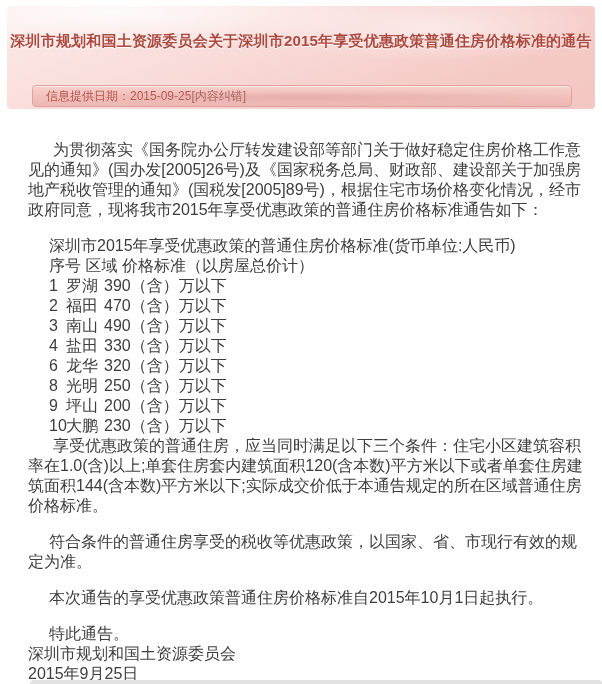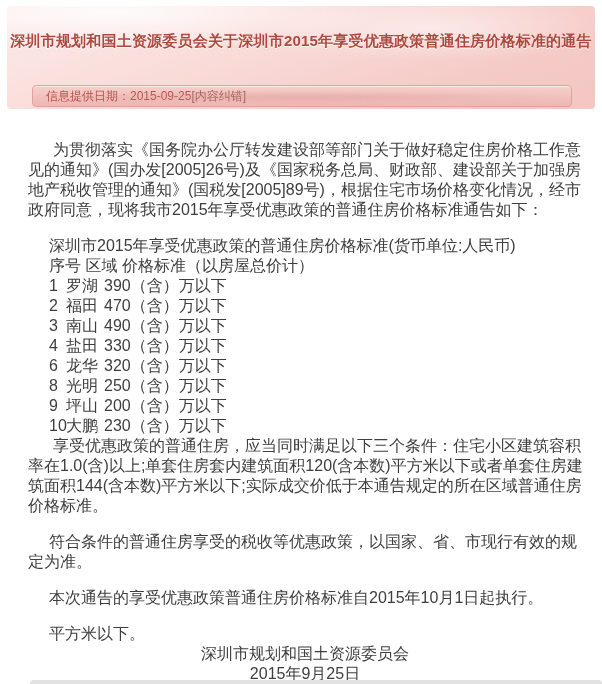--- a/index.html
+++ b/index.html
@@ -41,21 +41,21 @@
     .content {
       position:absolute; top:140px; left:28px; right:12px;
       color:#3e3e3e; font-size:16px; line-height:20px;
     }
     .para { margin:0; }
     .indent { text-indent:21px;margin-top:16px; }
     .indent-lg { text-indent:25px; }
     .trow { padding-left:21px; }
     .c-num  { display:inline-block; width:17px; }
     .c-dist { display:inline-block; width:38px; }
-    .signature { text-align:center; padding-right:8px; }
+    .signature { text-align:left; padding-right:8px; }
     .bottom-strip {
       position:absolute; bottom:0; left:30px; right:0; height:4px;
       background:#e2e2e2; border-radius:4px 4px 0 0;
     }
   </style>
 </head>
 <body>
 
 <div class="page">
 
@@ -97,19 +97,19 @@
     <div class="trow">
       <span class="c-num">9</span><span class="c-dist">坪山</span><span>200（含）万以下</span>
     </div>
     <div class="trow">
       <span class="c-num">10</span><span class="c-dist">大鹏</span><span>230（含）万以下</span>
     </div>
 
     <p class="para indent-lg">享受优惠政策的普通住房，应当同时满足以下三个条件：住宅小区建筑容积率在1.0(含)以上;单套住房套内建筑面积120(含本数)平方米以下或者单套住房建筑面积144(含本数)平方米以下;实际成交价低于本通告规定的所在区域普通住房价格标准。</p>
     <p class="para indent">符合条件的普通住房享受的税收等优惠政策，以国家、省、市现行有效的规定为准。</p>
     <p class="para indent">本次通告的享受优惠政策普通住房价格标准自2015年10月1日起执行。</p>
-    <p class="para indent">平方米以下。</p>
+    <p class="para indent">特此通告。</p>
     <p class="para signature">深圳市规划和国土资源委员会</p>
     <p class="para signature">2015年9月25日</p>
   </div>
 
   <div class="bottom-strip"></div>
 </div>
 
 </body></html>

